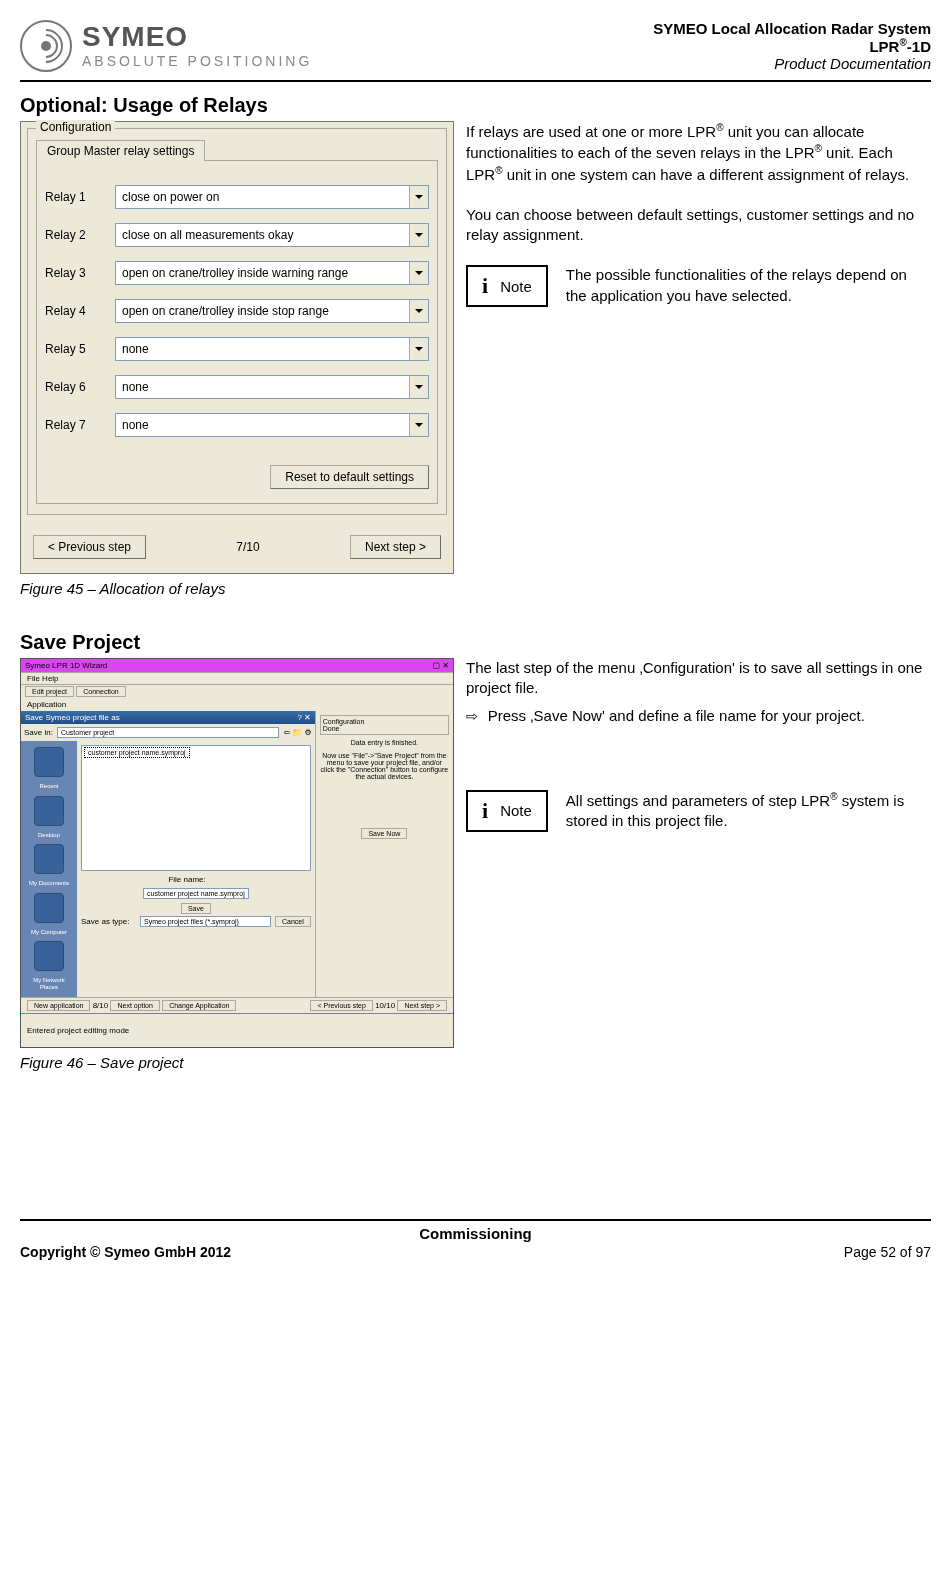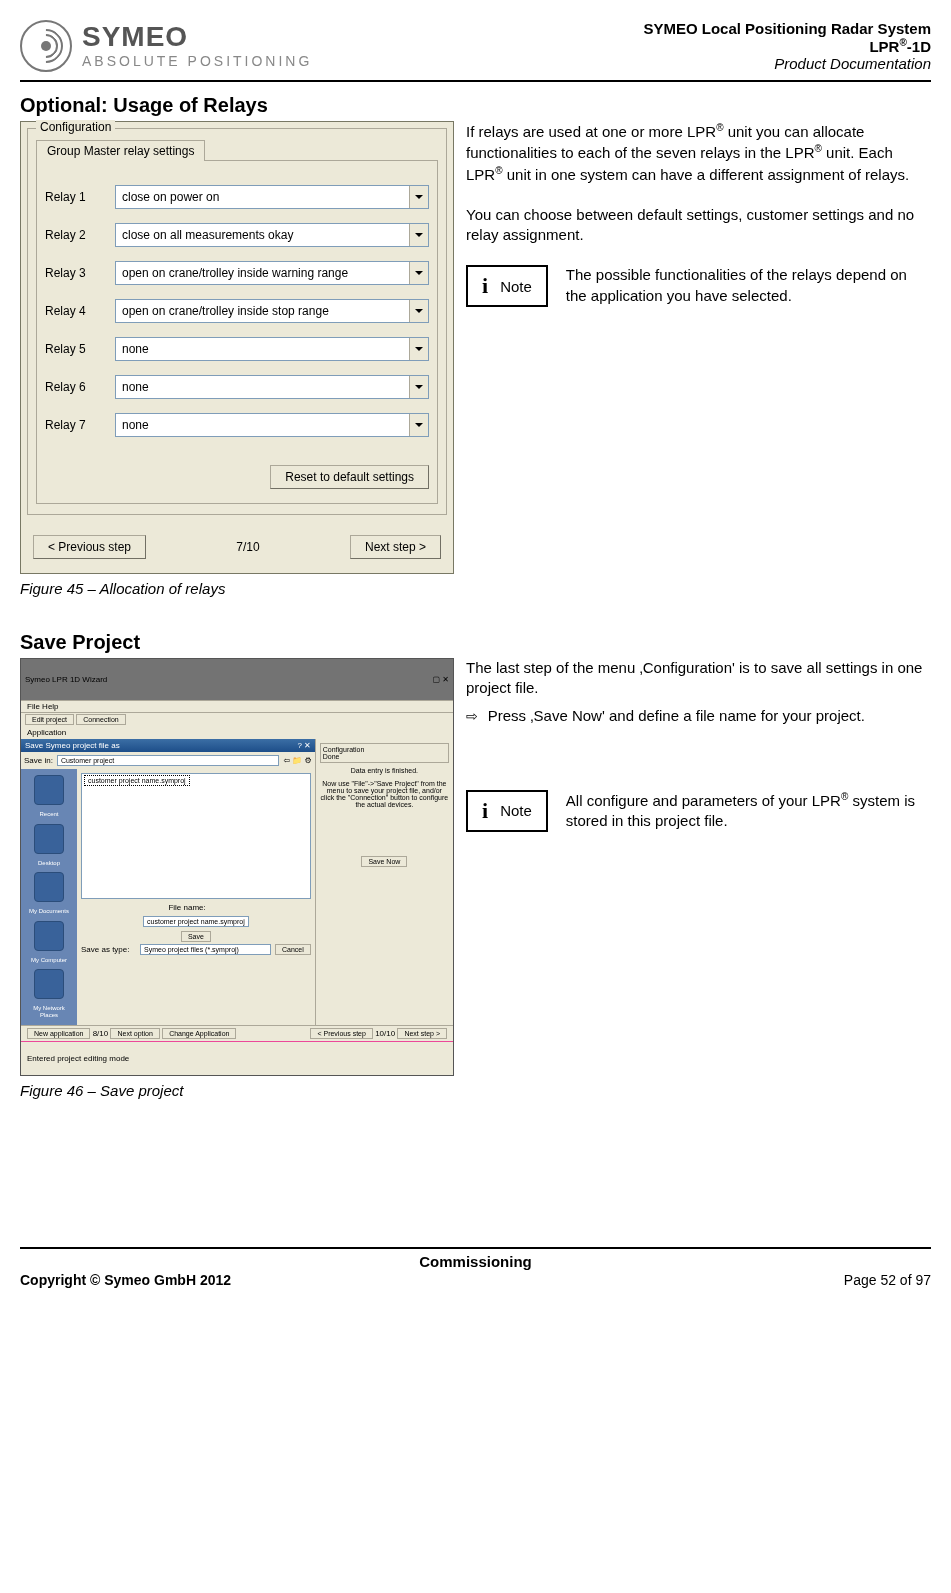--- a/index.html
+++ b/index.html
@@ -91,21 +91,21 @@
   .note-box .i { font-family: Georgia, serif; font-weight: bold; font-size: 22px; }
   .note-row { display: flex; gap: 18px; align-items: flex-start; margin-top: 6px; }
   .note-text { flex: 1; line-height: 1.35; }
   .bullet-row { display: flex; gap: 10px; margin: 4px 0 20px 0; }
   .bullet-row .sym { font-size: 14px; padding-top: 1px;}
   
   .mini {
     width: 432px; background: #ece9d8; border: 1px solid #555; font-size: 8px;
     font-family: Tahoma, Arial, sans-serif;
   }
-  .mini .titlebar { background: #737373; padding: 16px 4px; display:flex; justify-content:space-between; border-bottom:1px solid #aca899;}
+  .mini .titlebar { background: #d946ef; padding: 2px 4px; display:flex; justify-content:space-between; border-bottom:1px solid #aca899;}
   .mini .menubar { padding: 1px 6px; border-bottom: 1px solid #aca899; }
   .mini-body { display: flex; }
   .mini-left { width: 300px; }
   .mini-right { width: 132px; border-left: 1px solid #aca899; padding: 4px; font-size: 7px; }
   .save-bar {
     background: linear-gradient(#3b6ea5,#1d4e89); color: #fff; padding: 2px 4px;
     display: flex; justify-content: space-between; align-items: center; font-size:8px;
   }
   .save-body { display: flex; background: #ece9d8; }
   .save-side { width: 48px; background: #6886b4; display:flex; flex-direction:column; gap:6px; padding:6px 4px; align-items:center;}
@@ -126,21 +126,21 @@
     <div class="logo-icon">
       <span class="arc" style="width:20px;height:20px;"></span>
       <span class="arc" style="width:30px;height:30px;"></span>
     </div>
     <div>
       <div class="logo-text">SYMEO</div>
       <div class="logo-sub">ABSOLUTE POSITIONING</div>
     </div>
   </div>
   <div class="doc-title">
-    <div>SYMEO Local Positioning Radar System</div>
+    <div>SYMEO Local Allocation Radar System</div>
     <div class="line2">
       <span>LPR</span><sup>®</sup><span>-1D</span>
     </div>
     <div class="line3">Product Documentation</div>
   </div>
 </div>
 
 <h2 class="section">Optional: Usage of Relays</h2>
 <div class="row2">
   <div>
@@ -304,21 +304,21 @@
       <span class="sym">⇨</span>
       <span>Press ‚Save Now' and define a file name for your project.</span>
     </div>
     <div style="height:40px;"></div>
     <div class="note-row">
       <div class="note-box">
         <span class="i">i</span>
         <span>Note</span>
       </div>
       <div class="note-text">
-        <span>All configure and parameters of your LPR</span><sup>®</sup><span> system is stored in this project file.</span>
+        <span>All settings and parameters of step LPR</span><sup>®</sup><span> system is stored in this project file.</span>
       </div>
     </div>
   </div>
 </div>
 
 <div class="footer-top">Commissioning</div>
 <div class="footer-bot">
   <span style="font-weight:bold;">Copyright © Symeo GmbH 2012</span>
   <span>Page 52 of 97</span>
 </div>

